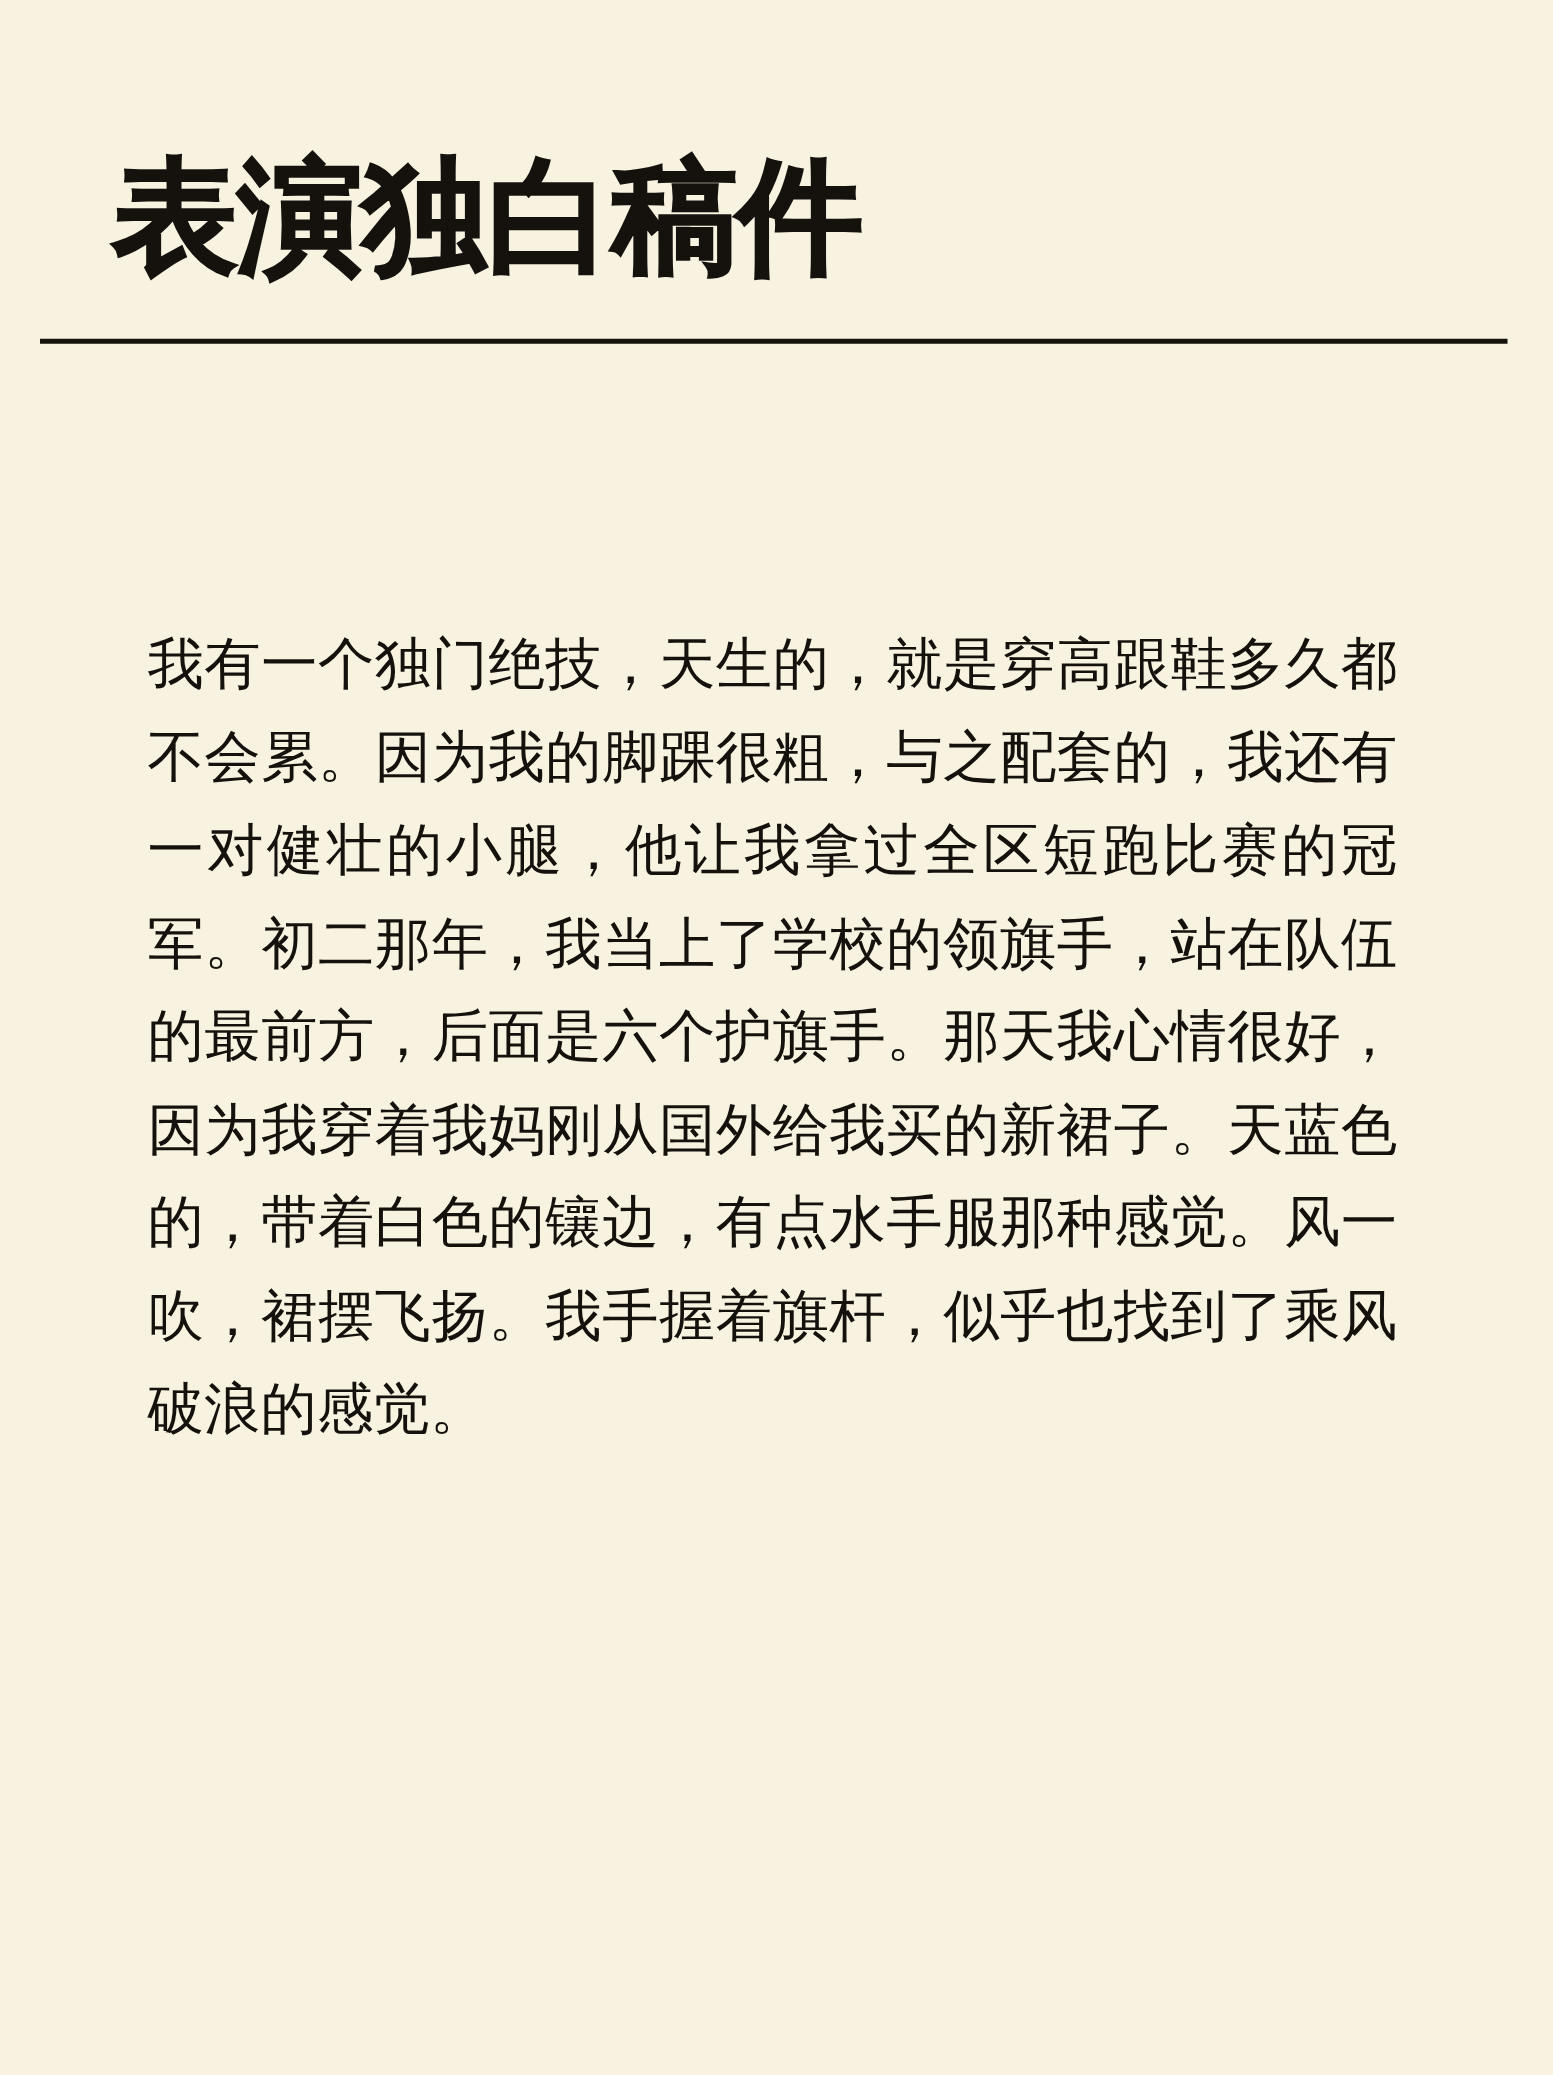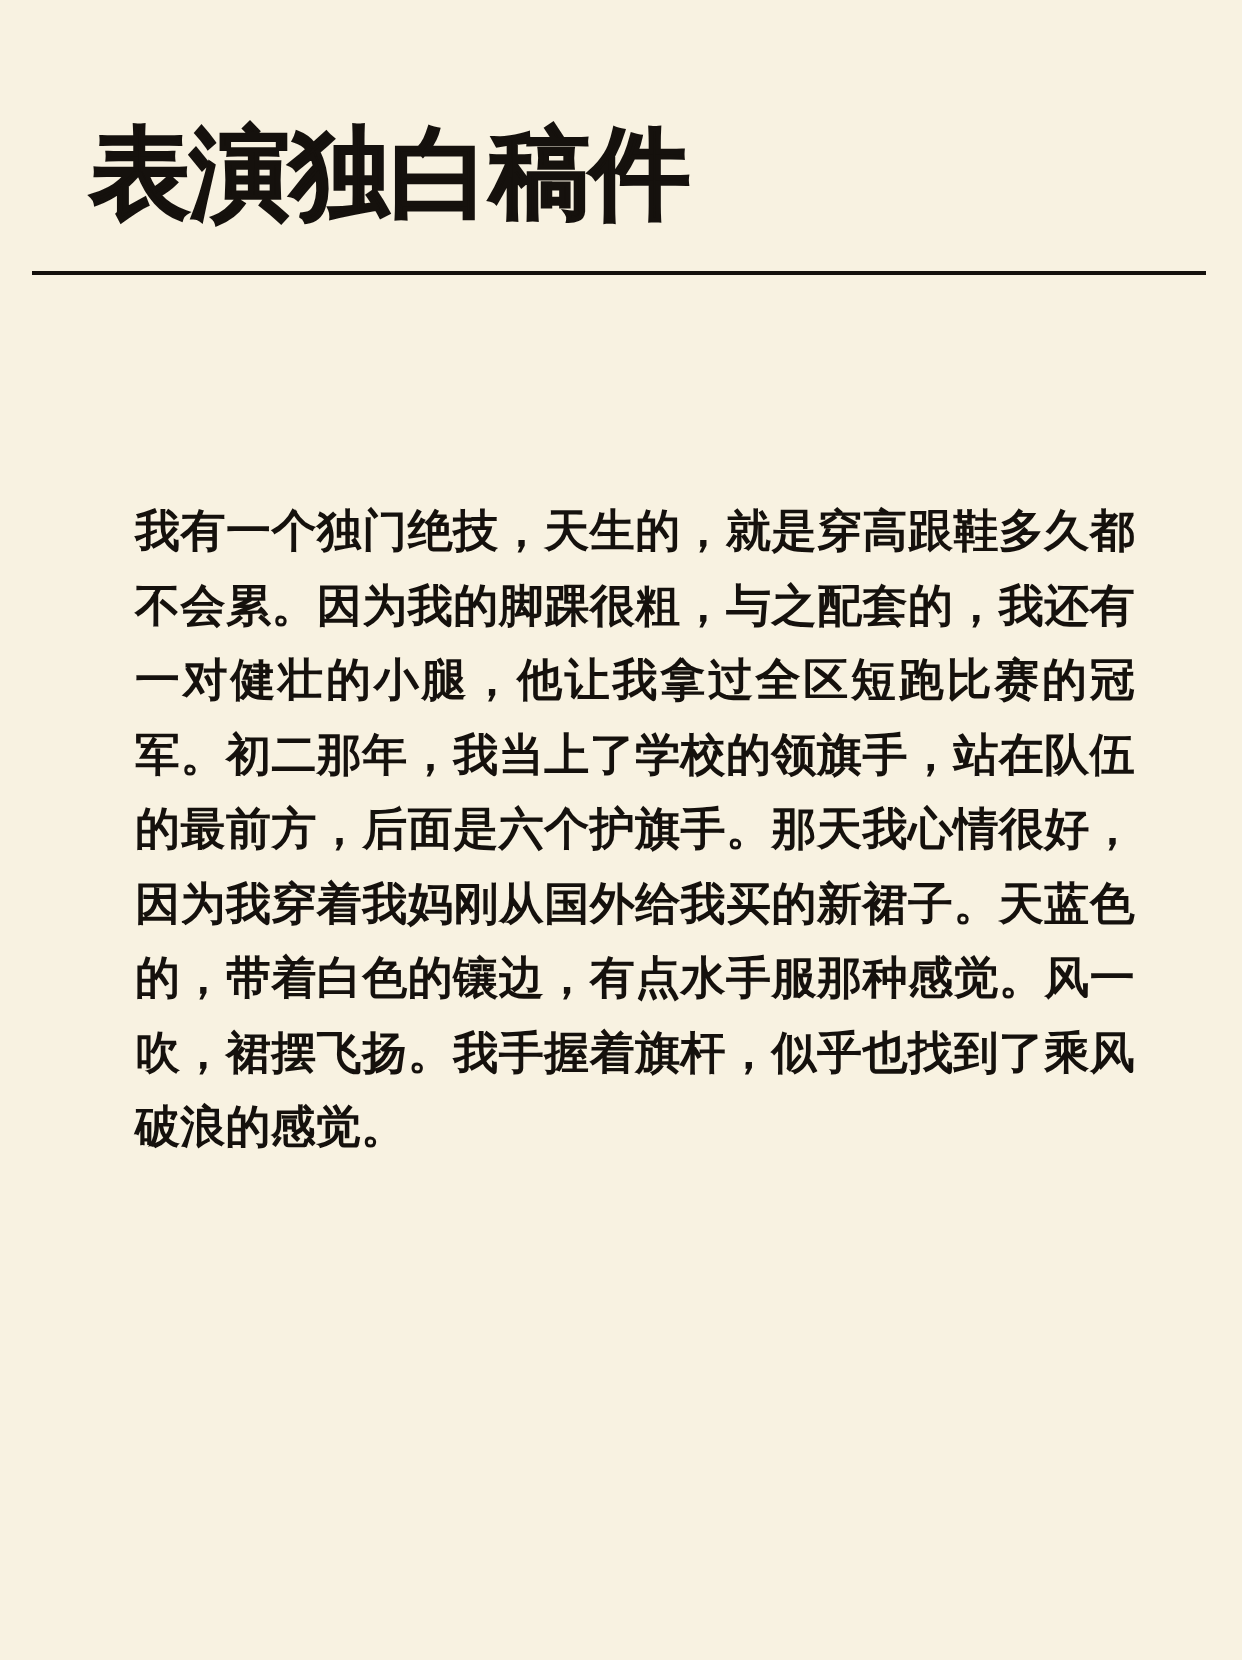--- a/index.html
+++ b/index.html
@@ -38,31 +38,30 @@
     width: 1174px;
     height: 4px;
     background: var(--ink);
   }
   .monologue {
     position: absolute;
     left: 118px;
     top: 494px;
     width: 1000px;
     font-family: "Liberation Serif", serif;
-    font-weight: 700;
+    font-weight: 400;
     font-size: 45px;
     line-height: 74.5px;
     color: var(--ink);
     text-align: justify;
     text-align-last: left;
     text-justify: inter-character;
     line-break: strict;
     word-break: normal;
     letter-spacing: 0.2px;
-    margin-left: 17px;
   }
 </style>
 </head>
 <body>
 
 <div class="page">
   <h1 class="page-title">表演独白稿件</h1>
   <div class="title-divider"></div>
   <p class="monologue">我有一个独门绝技，天生的，就是穿高跟鞋多久都不会累。因为我的脚踝很粗，与之配套的，我还有一对健壮的小腿，他让我拿过全区短跑比赛的冠军。初二那年，我当上了学校的领旗手，站在队伍的最前方，后面是六个护旗手。那天我心情很好，因为我穿着我妈刚从国外给我买的新裙子。天蓝色的，带着白色的镶边，有点水手服那种感觉。风一吹，裙摆飞扬。我手握着旗杆，似乎也找到了乘风破浪的感觉。</p>
 </div>

